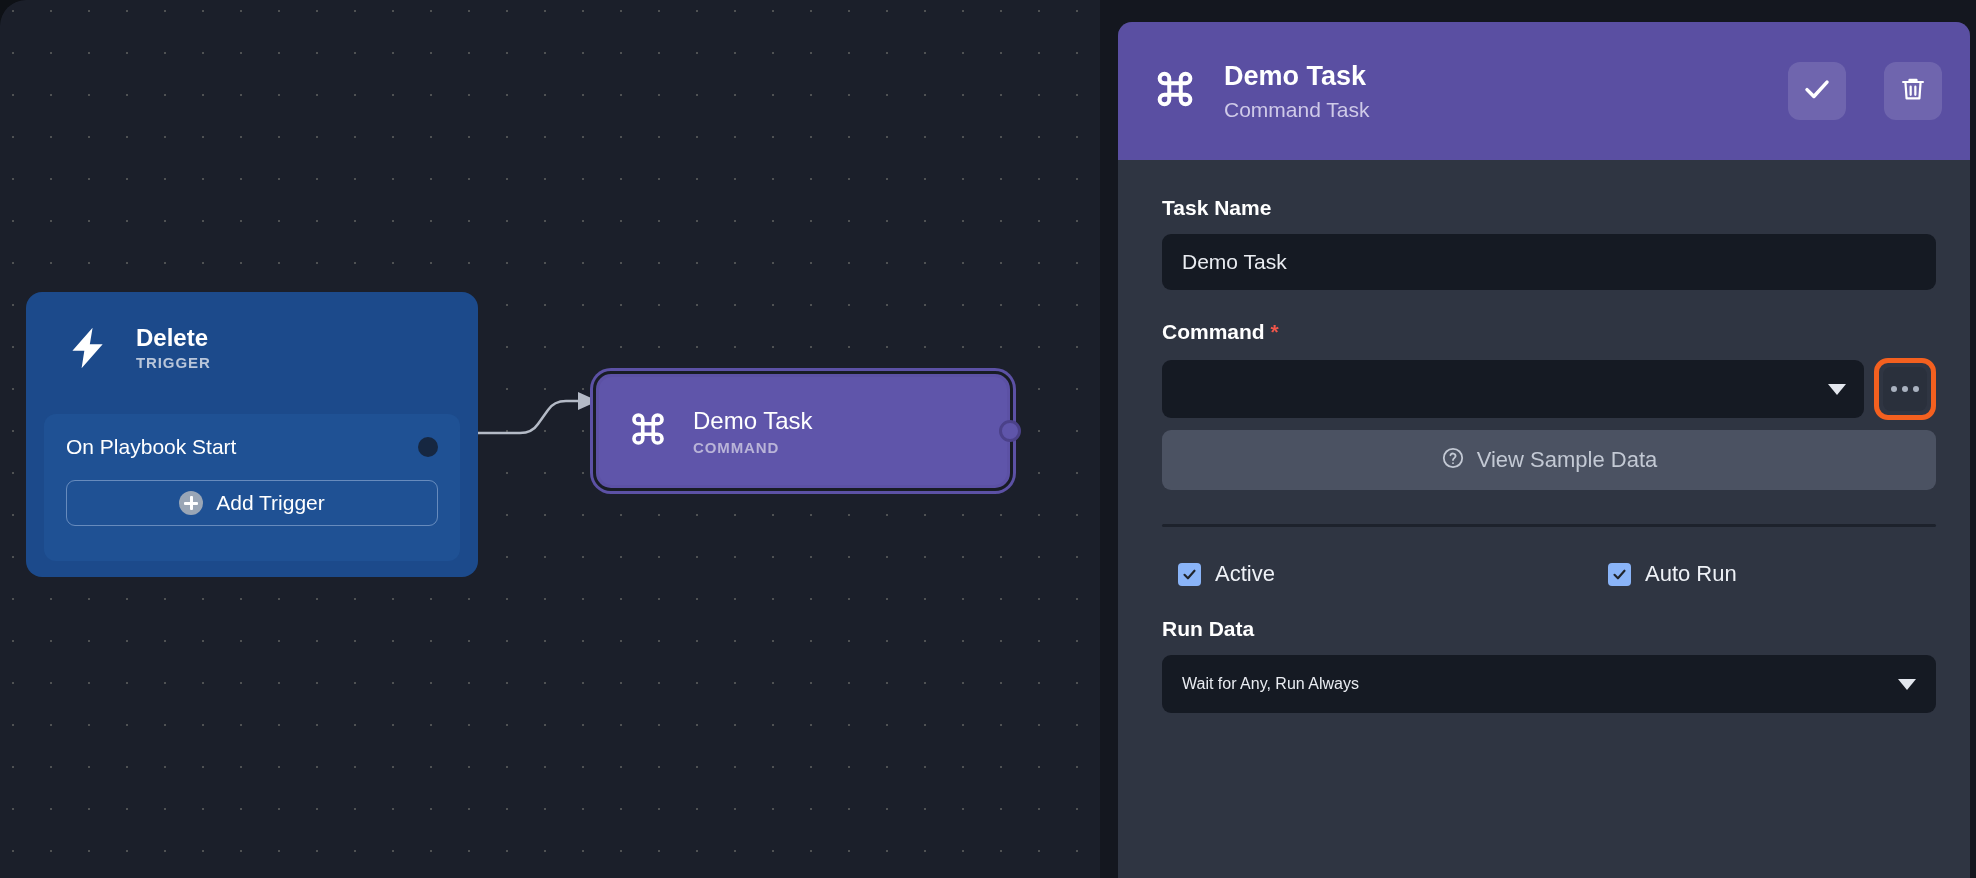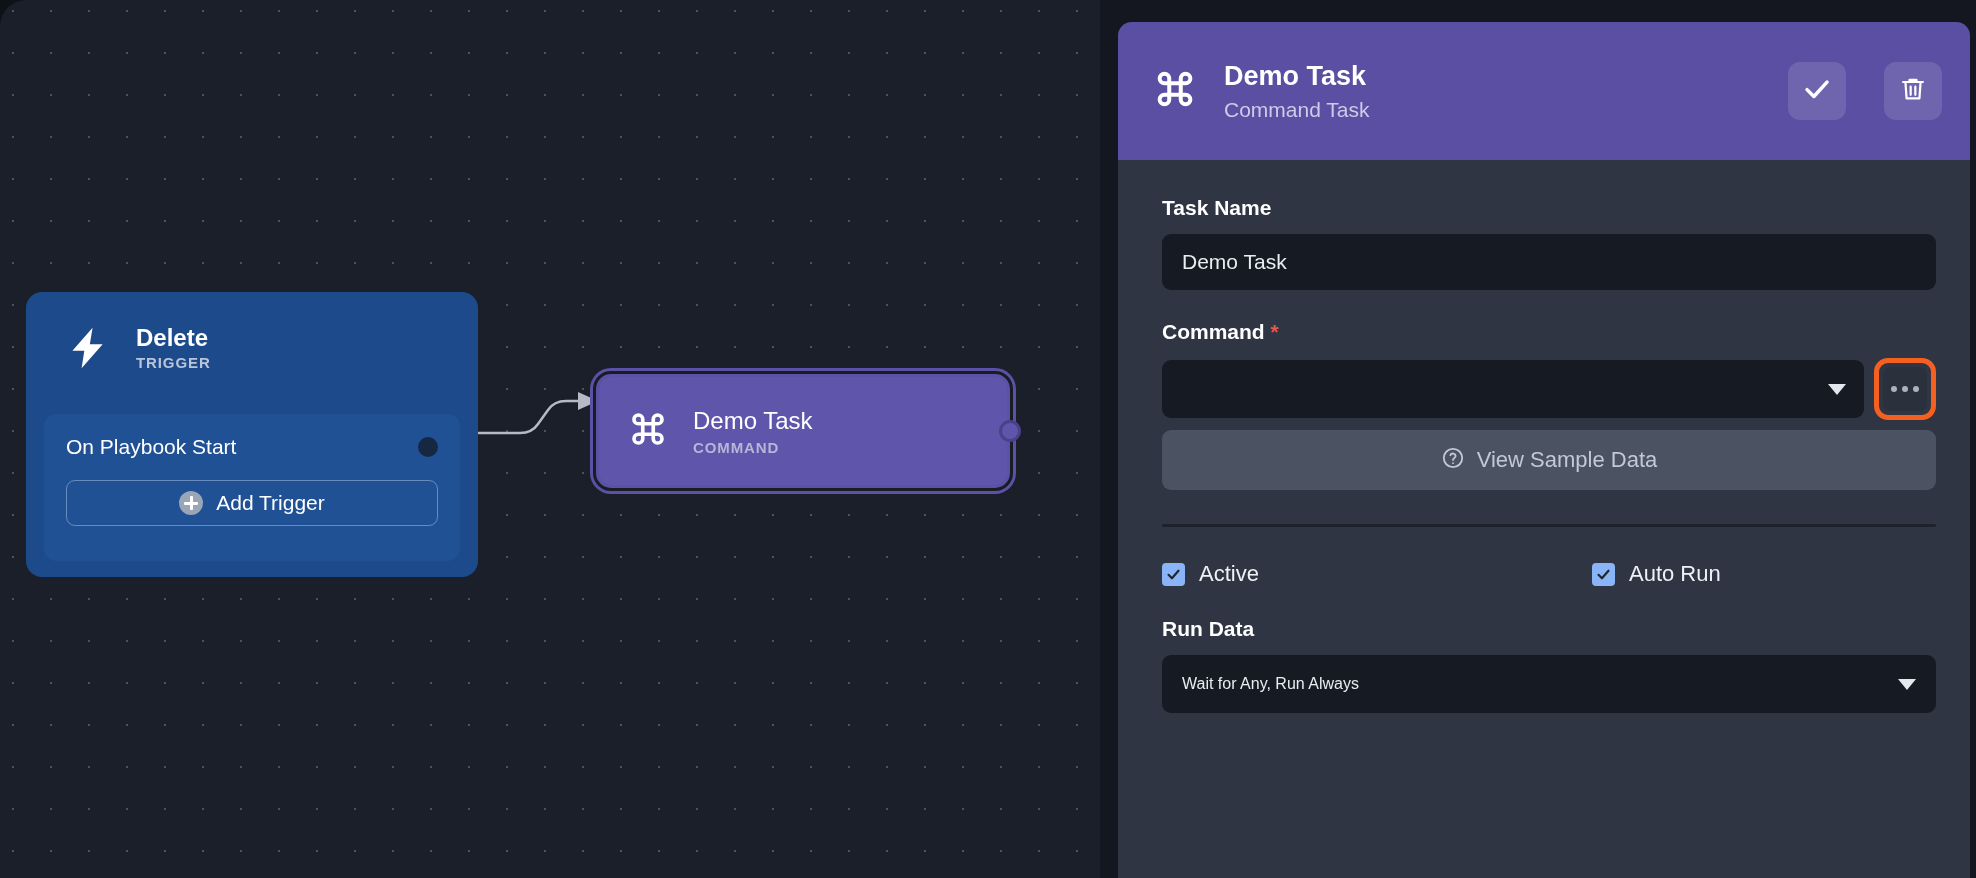--- a/index.html
+++ b/index.html
@@ -323,21 +323,21 @@
   #checkbox-row {
     display: flex;
     margin-top: 34px;
   }
   .checkbox-item {
     display: flex;
     align-items: center;
     gap: 14px;
     cursor: pointer;
   }
-  .checkbox-item.first { width: 430px; }
+  .checkbox-item.first { width: 430px; margin-left: 16px; }
   .cbox {
     width: 23px;
     height: 23px;
     border-radius: 4px;
     background: #8ab4f8;
     display: flex;
     align-items: center;
     justify-content: center;
     flex: none;
   }

